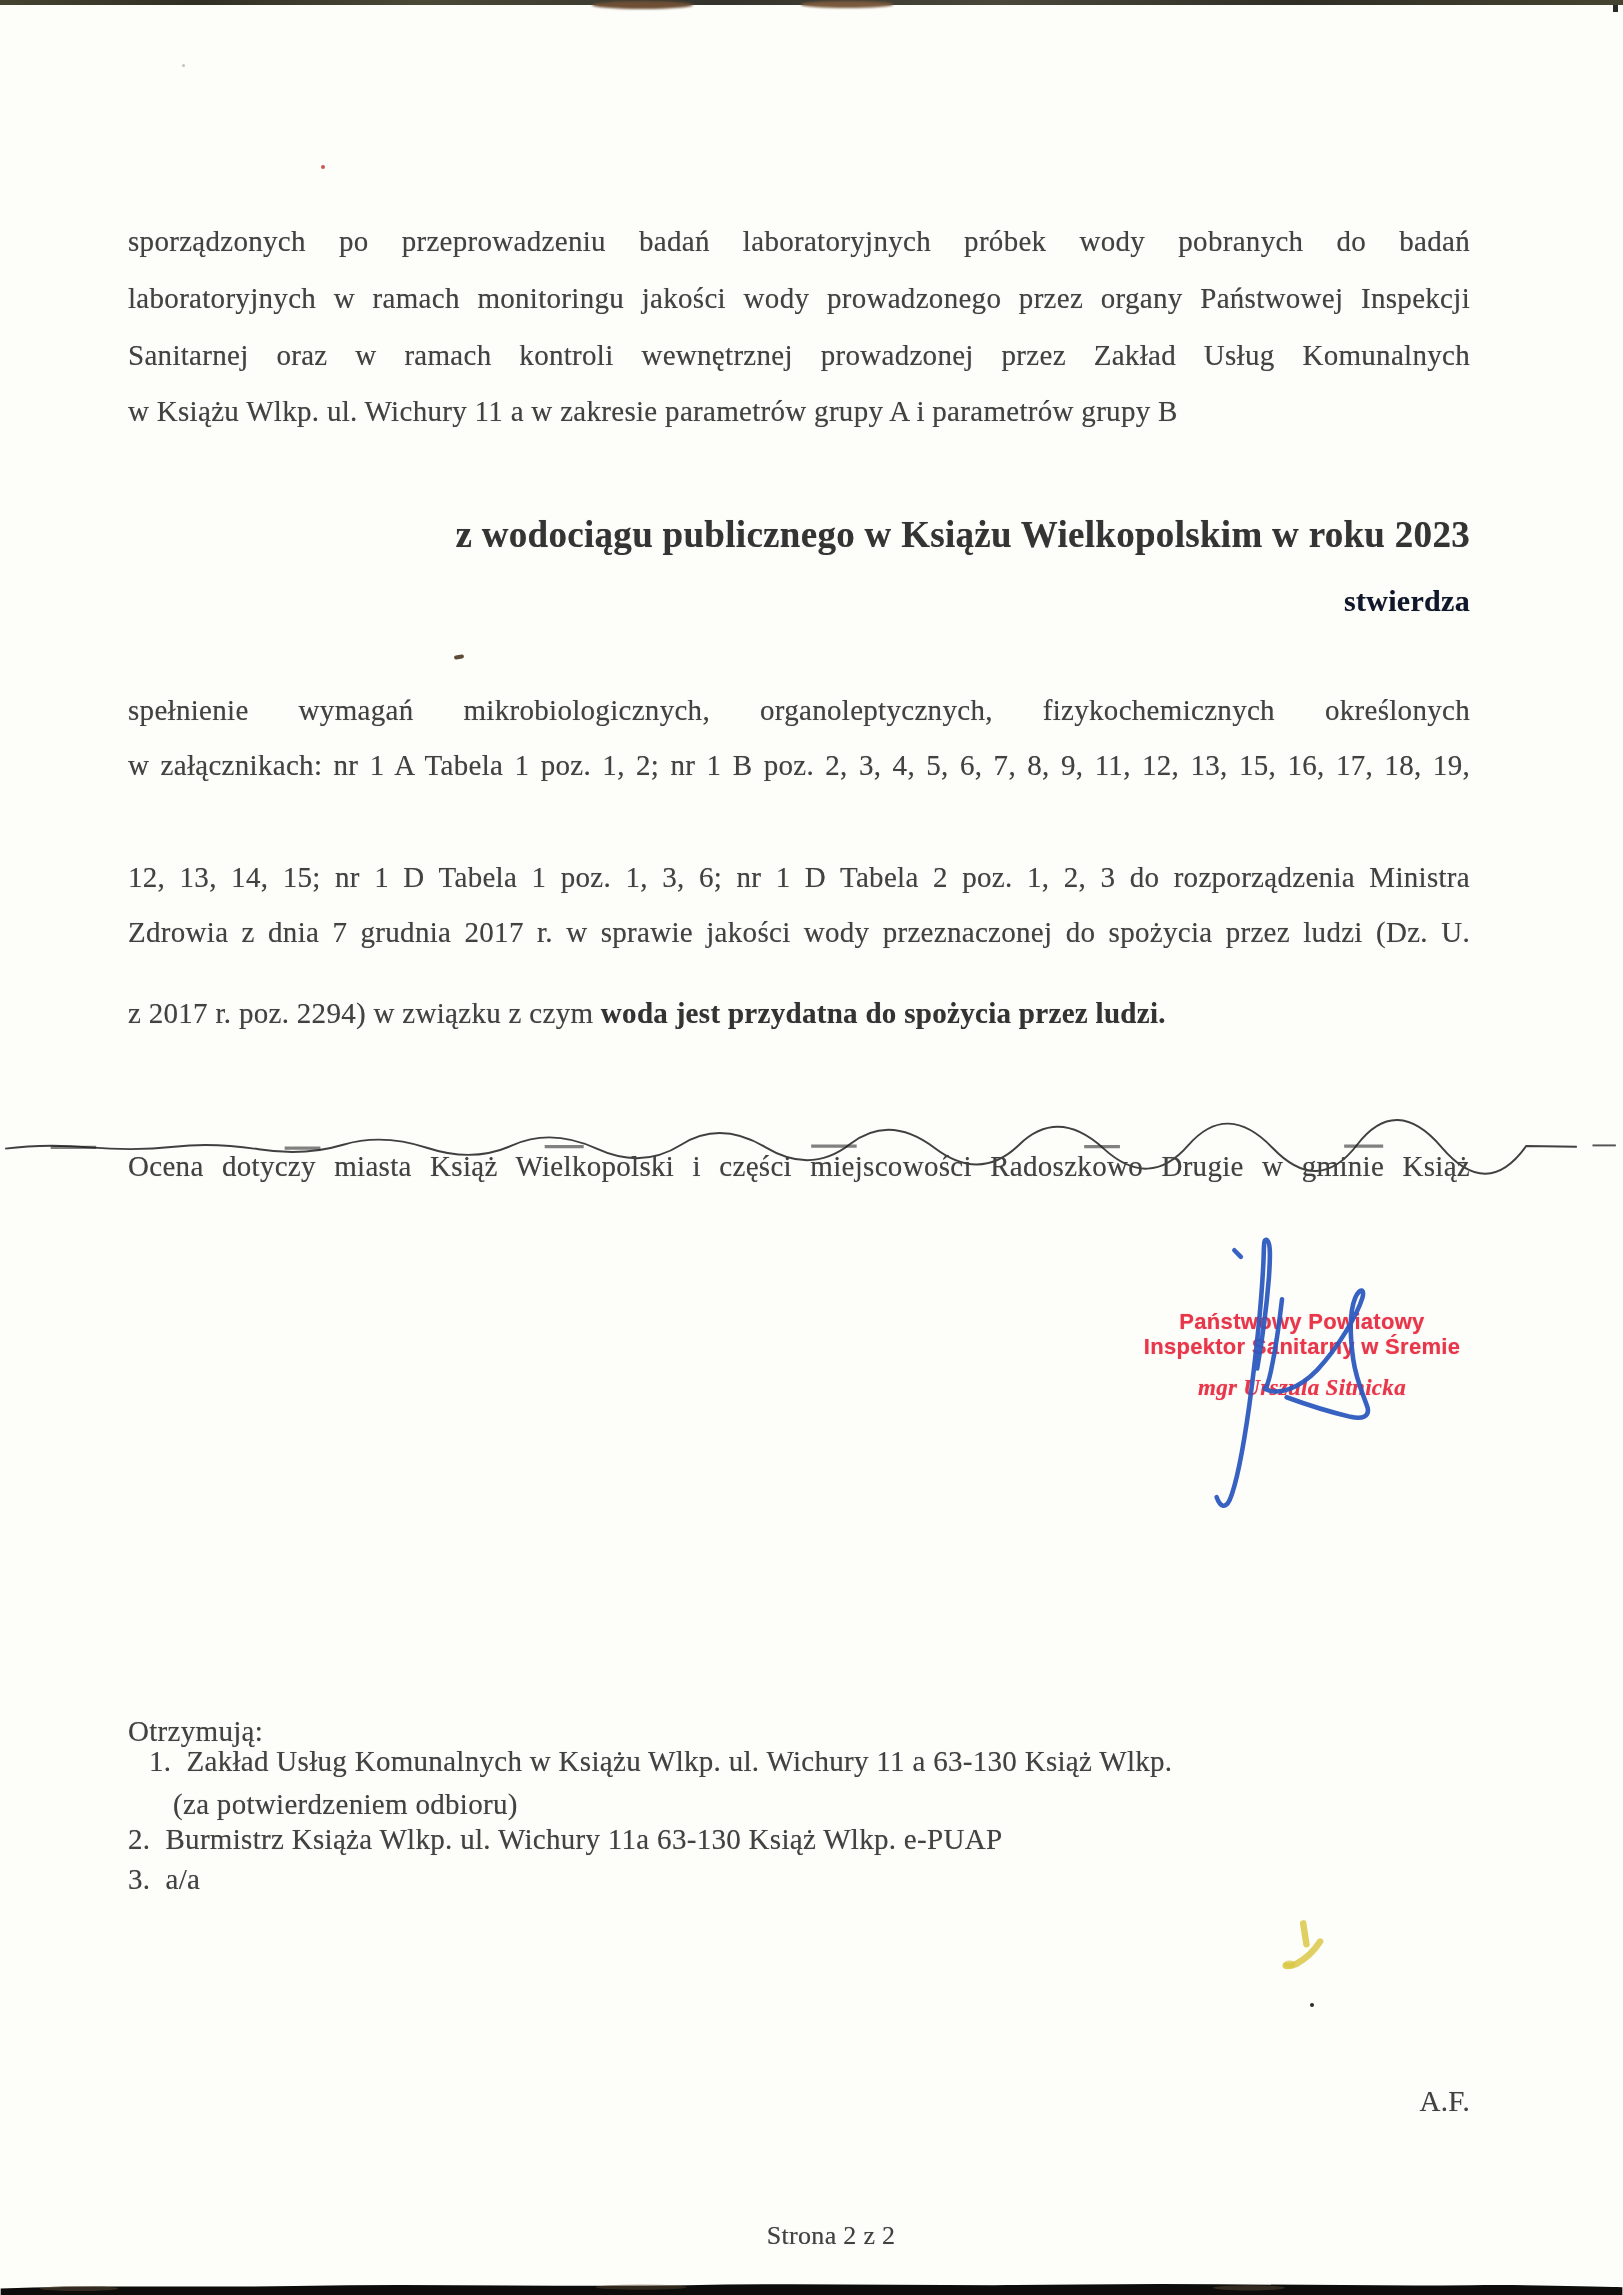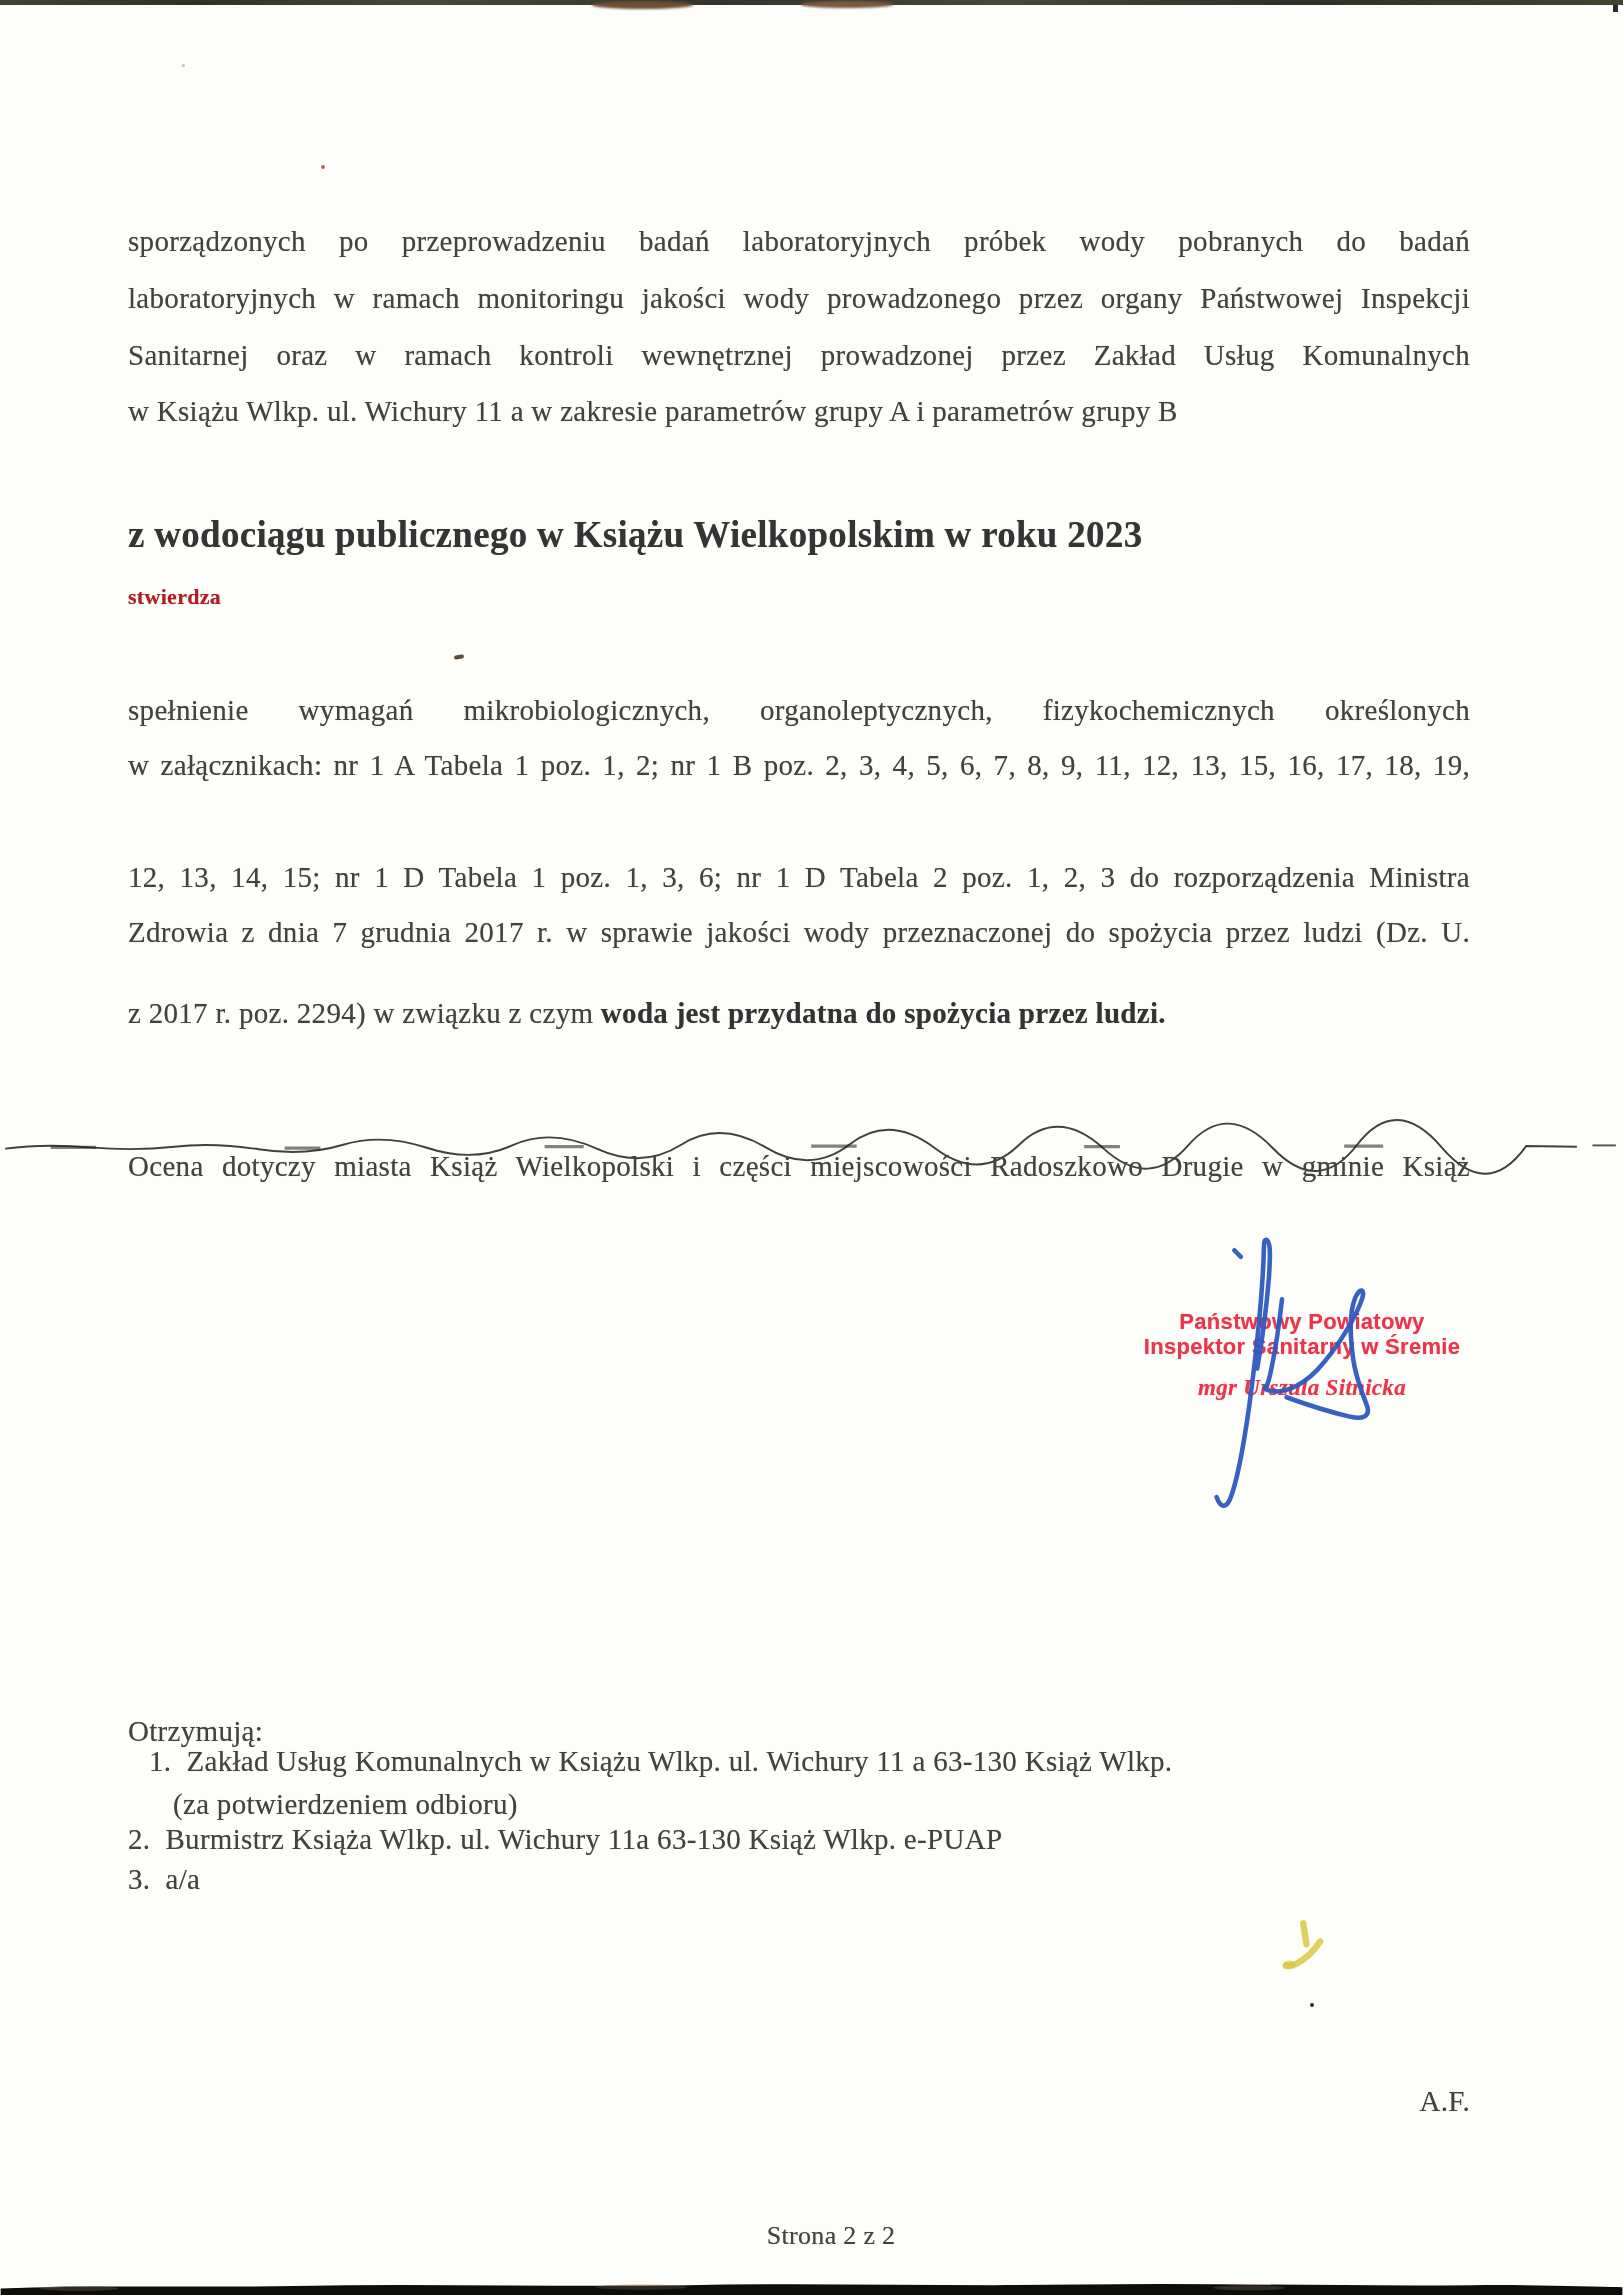--- a/index.html
+++ b/index.html
@@ -13,23 +13,23 @@
   
   .line{
     position:absolute;left:128px;width:1342px;
     font-size:29px;line-height:1.08;
     color:#424242;
     letter-spacing:0.3px;
     text-shadow:0 0 0.7px rgba(75,75,75,.55);
     white-space:normal;
   }
   .just{text-align:justify;text-align-last:justify;-moz-text-align-last:justify;}
-  .center{left:128px;width:1342px;text-align:left;}
+  .center{left:128px;width:1342px;text-align:right;}
   .h1{font-size:37px;font-weight:bold;color:#343434;}
-  .h2{font-size:22px;font-weight:bold;color:#b91c1c;}
+  .h2{font-size:30px;font-weight:bold;color:#0f172a;}
   .b{font-weight:bold;color:#333;}
   
   .stamp-line{
     position:absolute;left:1073px;width:458px;
     text-align:center;
     font-family:"Liberation Sans",sans-serif;
     font-weight:bold;
     font-size:22px;line-height:1.05;
     color:#e8374a;
     letter-spacing:0.3px;

